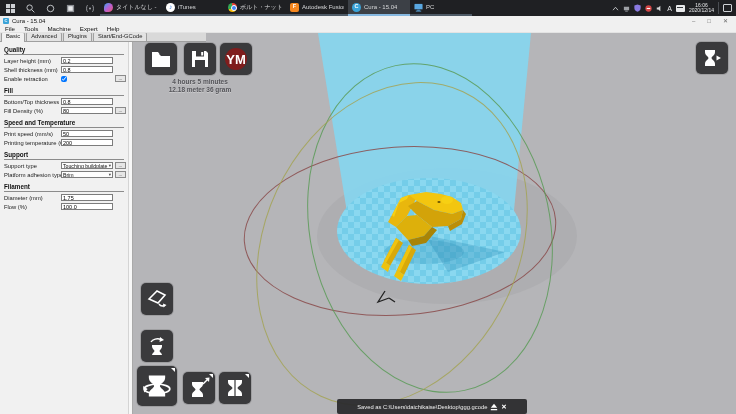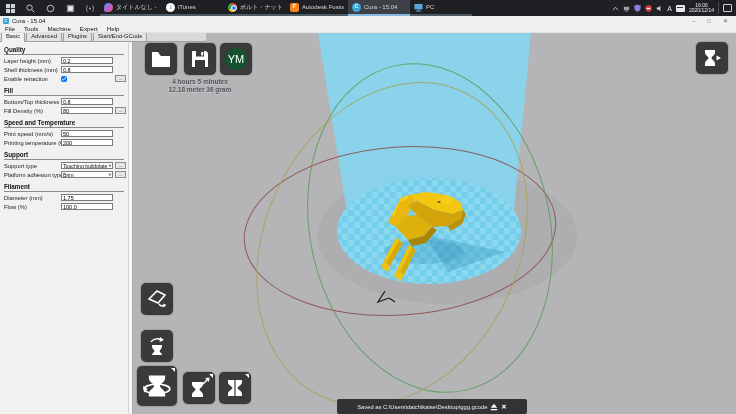--- a/index.html
+++ b/index.html
@@ -68,22 +68,22 @@
     line-height:5px;text-align:center;color:#333;margin-left:2px;flex:none}
   .sp{width:13px;flex:none}
 
   
   .viewport{position:absolute;left:133px;top:33px;width:603px;height:381px;background:#b5b5b8;overflow:hidden}
   svg.scene{position:absolute;left:0;top:0}
   .vbtn{position:absolute;background:#3a3a3c;border-radius:5px;display:flex;align-items:center;
     justify-content:center;box-shadow:0 0 0 1px rgba(0,0,0,.12)}
   .vbtn.corner::after{content:'';position:absolute;top:2px;right:2px;
     border-left:4px solid transparent;border-top:4px solid #fff}
-  .ymcircle{width:22px;height:22px;border-radius:50%;background:#14532d;color:#fff;font-size:11px;
-    font-weight:normal;display:flex;align-items:center;justify-content:center}
+  .ymcircle{width:22px;height:22px;border-radius:50%;background:#7f1d1d;color:#fff;font-size:13px;
+    font-weight:bold;display:flex;align-items:center;justify-content:center}
   .estimate{position:absolute;left:12px;top:45px;width:110px;text-align:center;
     font-size:6.5px;font-weight:bold;color:#55555a;line-height:7.5px;text-shadow:0 1px 0 rgba(255,255,255,.3)}
   .toast{position:absolute;left:204px;top:366px;width:190px;height:15px;background:rgba(42,42,45,.94);
     border-radius:2px;display:flex;align-items:center;justify-content:center;gap:3px;
     padding:0 4px;color:#f0f0f0;font-size:5.8px;white-space:nowrap}
   .toast .x{font-size:6.5px;font-weight:bold;color:#fff}
 </style>
 </head>
 <body>
 

